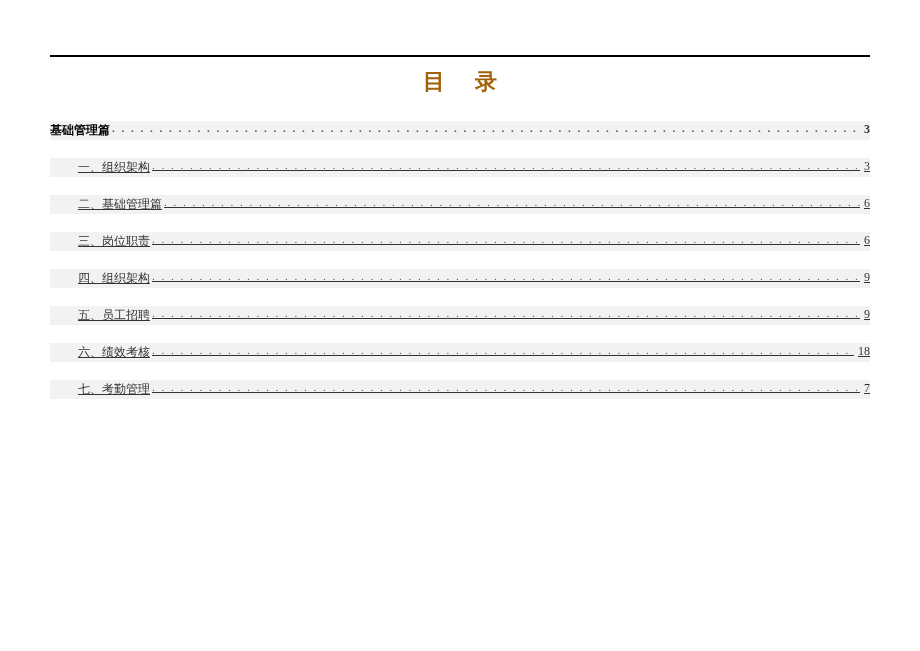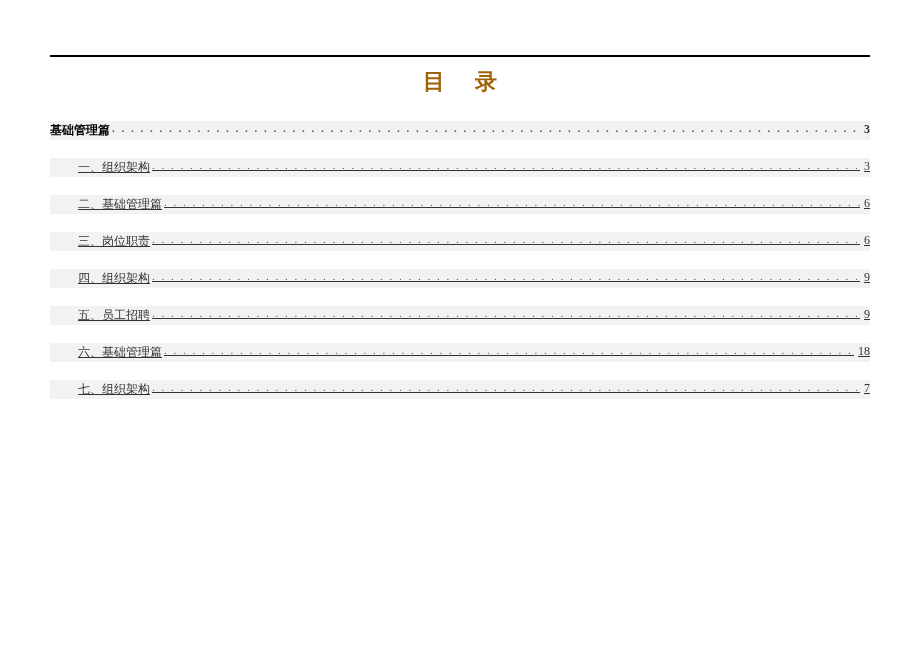--- a/index.html
+++ b/index.html
@@ -101,23 +101,23 @@
         <span class="toc-label">四、组织架构</span>
         <span class="toc-leader">. . . . . . . . . . . . . . . . . . . . . . . . . . . . . . . . . . . . . . . . . . . . . . . . . . . . . . . . . . . . . . . . . . . . . . . . . . . . . . . . . . . . . . . . . . . . . . . . . . . . . . . . . . . . . . . . . . . . . . . . . . . . . . . . . . . . . . . . . . . . . . . . . . . . . . . . . . . . . . . . . . . . . . . . . . . . . . . . . . . . . . . . . . . . . . . . . . . . . . . .</span>
         <span class="toc-page">9</span>
       </div>
       <div class="toc-item subsection">
         <span class="toc-label">五、员工招聘</span>
         <span class="toc-leader">. . . . . . . . . . . . . . . . . . . . . . . . . . . . . . . . . . . . . . . . . . . . . . . . . . . . . . . . . . . . . . . . . . . . . . . . . . . . . . . . . . . . . . . . . . . . . . . . . . . . . . . . . . . . . . . . . . . . . . . . . . . . . . . . . . . . . . . . . . . . . . . . . . . . . . . . . . . . . . . . . . . . . . . . . . . . . . . . . . . . . . . . . . . . . . . . . . . . . . . .</span>
         <span class="toc-page">9</span>
       </div>
       <div class="toc-item subsection">
-        <span class="toc-label">六、基础管理篇</span>
+        <span class="toc-label">六、绩效考核</span>
         <span class="toc-leader">. . . . . . . . . . . . . . . . . . . . . . . . . . . . . . . . . . . . . . . . . . . . . . . . . . . . . . . . . . . . . . . . . . . . . . . . . . . . . . . . . . . . . . . . . . . . . . . . . . . . . . . . . . . . . . . . . . . . . . . . . . . . . . . . . . . . . . . . . . . . . . . . . . . . . . . . . . . . . . . . . . . . . . . . . . . . . . . . . . . . . . . . . . . . . . . . . . . . . . . .</span>
         <span class="toc-page">18</span>
       </div>
       <div class="toc-item subsection">
-        <span class="toc-label">七、组织架构</span>
+        <span class="toc-label">七、考勤管理</span>
         <span class="toc-leader">. . . . . . . . . . . . . . . . . . . . . . . . . . . . . . . . . . . . . . . . . . . . . . . . . . . . . . . . . . . . . . . . . . . . . . . . . . . . . . . . . . . . . . . . . . . . . . . . . . . . . . . . . . . . . . . . . . . . . . . . . . . . . . . . . . . . . . . . . . . . . . . . . . . . . . . . . . . . . . . . . . . . . . . . . . . . . . . . . . . . . . . . . . . . . . . . . . . . . . . .</span>
         <span class="toc-page">7</span>
       </div>
     </div>
 </div>
 
 </body></html>

